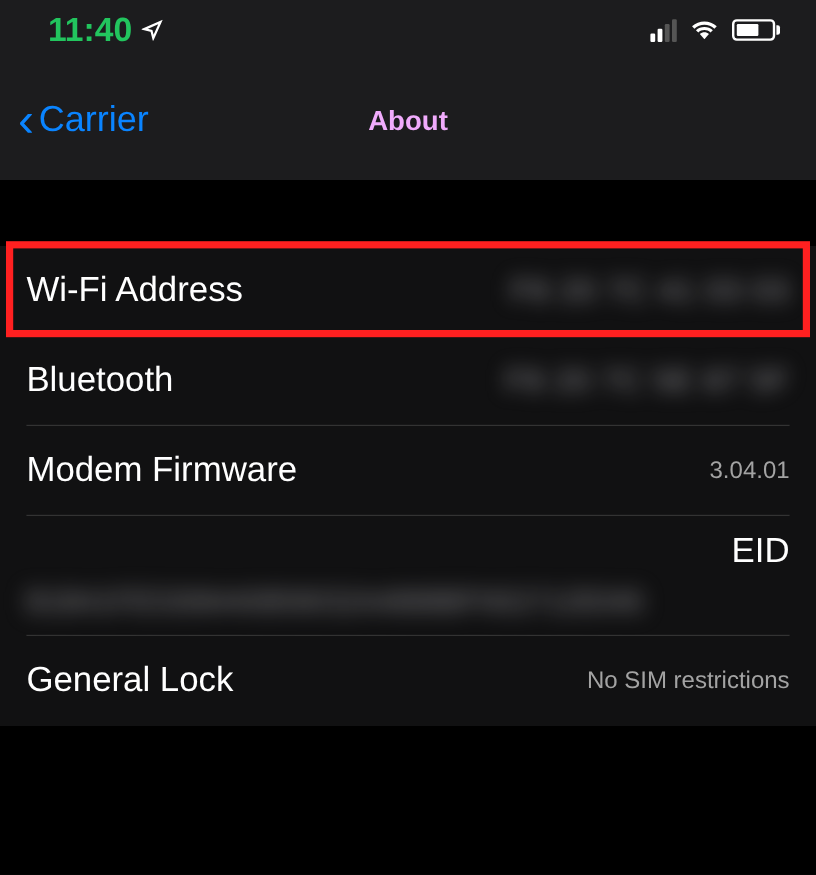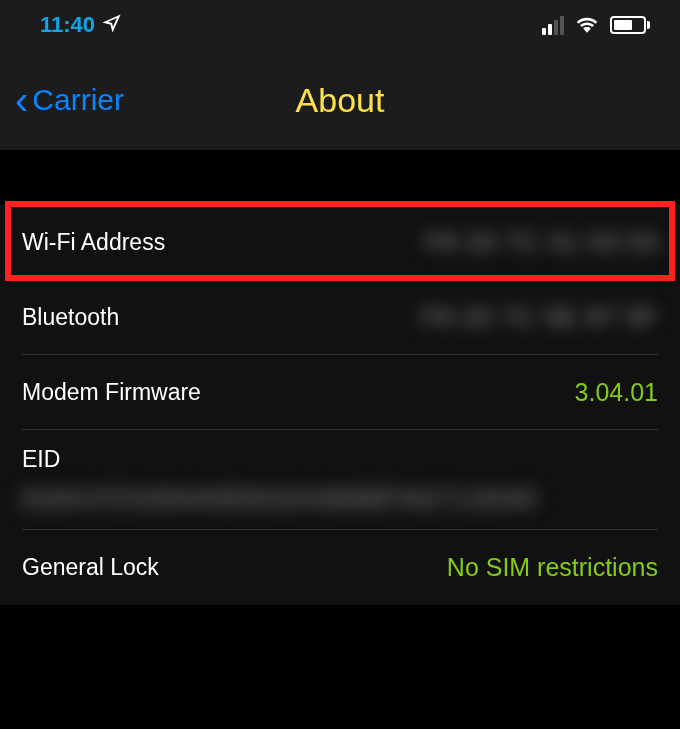--- a/index.html
+++ b/index.html
@@ -19,22 +19,22 @@
       background: #1c1c1e;
       display: flex;
       justify-content: space-between;
       align-items: center;
       padding: 0 30px 0 40px;
     }
     .status-left {
       display: flex;
       align-items: center;
       gap: 8px;
-      color: #0ea5e9;
-      font-size: 22px;
+      color: #22c55e;
+      font-size: 28px;
       font-weight: 600;
     }
     .location-icon {
       display: inline-block;
     }
     .status-right {
       display: flex;
       align-items: center;
       gap: 10px;
     }
@@ -97,58 +97,58 @@
     .back-chevron {
       font-size: 40px;
       font-weight: 300;
       margin-right: 4px;
       line-height: 1;
     }
     .nav-title {
       position: absolute;
       left: 50%;
       transform: translateX(-50%);
-      color: #fde047;
-      font-size: 34px;
-      font-weight: 400;
+      color: #f0abfc;
+      font-size: 23px;
+      font-weight: 700;
     }
     .black-gap {
       height: 55px;
       background: #000;
     }
     .list-section {
       background: #111112;
       padding: 0 22px;
     }
     .row {
       height: 75px;
       display: flex;
       align-items: center;
       justify-content: space-between;
       border-bottom: 1px solid #333;
       position: relative;
     }
     .row.tall {
       height: 100px;
       flex-direction: column;
-      align-items: flex-start;
+      align-items: flex-end;
       justify-content: center;
       gap: 12px;
     }
     .row:last-child {
       border-bottom: none;
     }
     .row-label {
       color: #fff;
-      font-size: 23px;
+      font-size: 29px;
       font-weight: 400;
     }
     .row-value {
-      color: #84cc16;
-      font-size: 25px;
+      color: #a3a3a3;
+      font-size: 20px;
     }
     .chevron-right {
       color: #5a5a5e;
       font-size: 30px;
       font-weight: 300;
     }
     .blurred {
       filter: blur(8px);
       color: #8e8e93;
       font-size: 26px;

